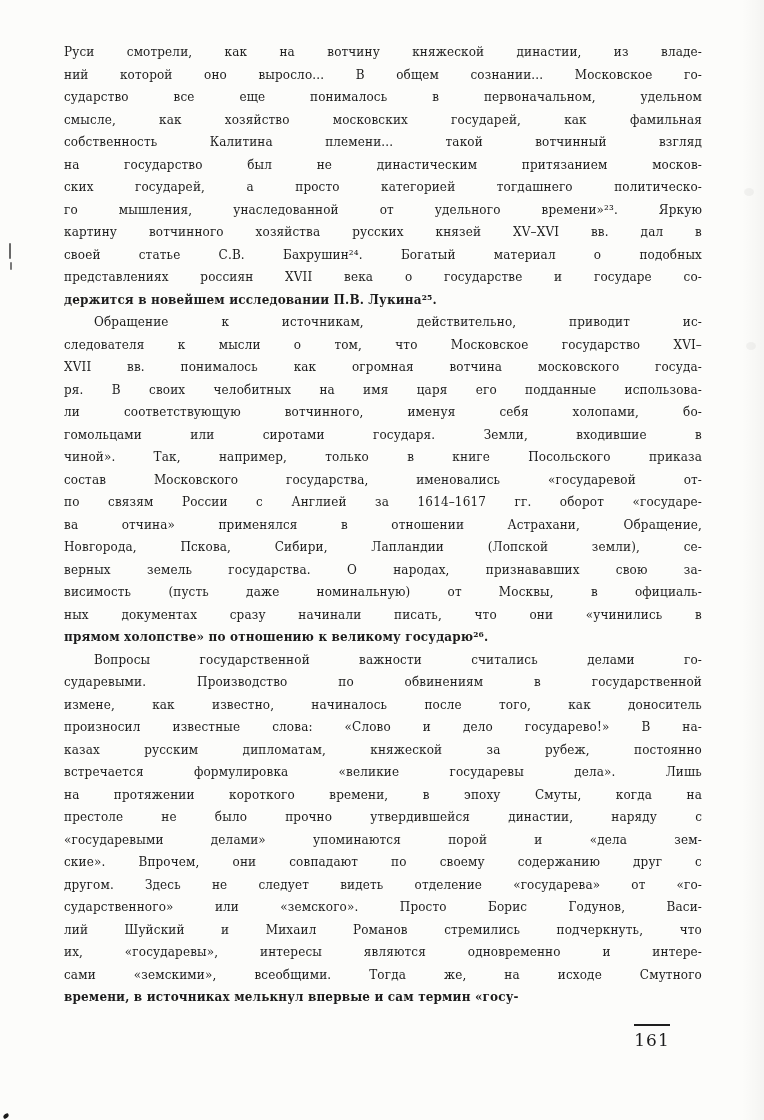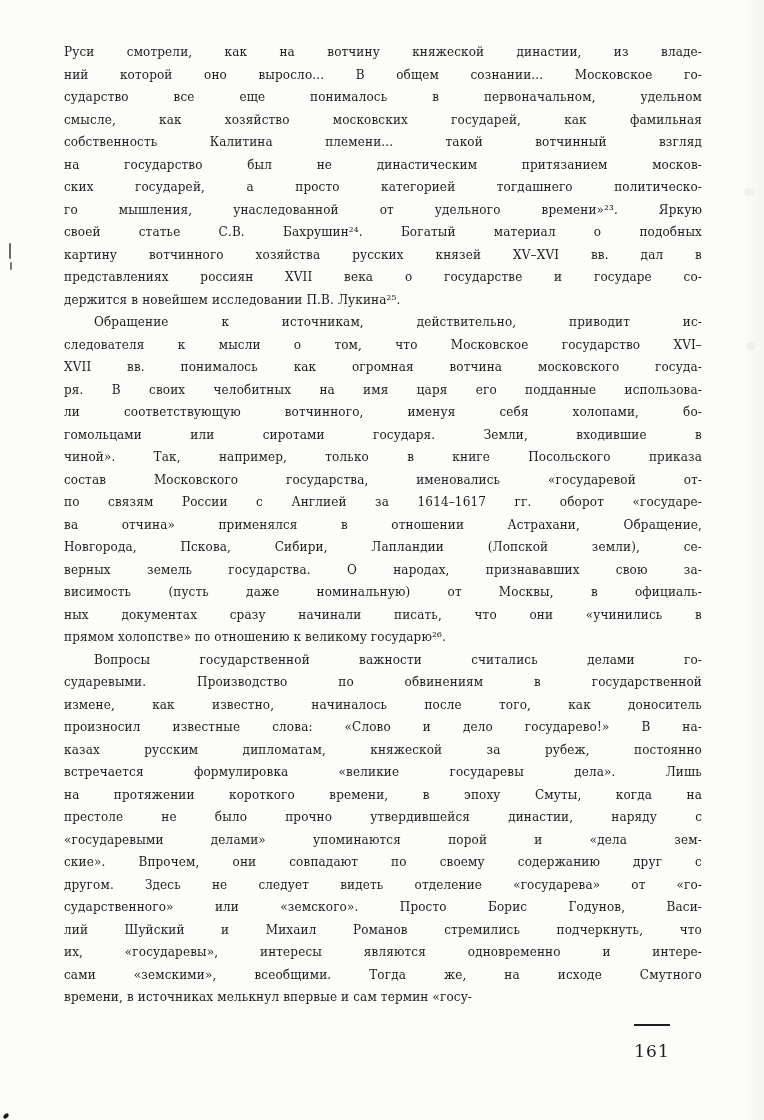--- a/index.html
+++ b/index.html
@@ -37,29 +37,29 @@
   }
   .paragraph { margin: 0; }
   .line {
     text-align: justify;
     text-align-last: justify;
     white-space: normal;
     height: 22.5px;
     overflow: hidden;
   }
   .line.indent { text-indent: 30px; }
-  .line.last   { text-align-last: left; }
+  .line.last   { text-align-last: left; font-weight: bold; }
 
   .page-number-block {
     position: absolute;
     top: 1024px;
     left: 634px;
     width: 36px;
     border-top: 2px solid #1e1e1e;
-    padding-top: 15px;
+    padding-top: 4px;
     text-align: center;
     font-size: 17px;
     letter-spacing: 1px;
   }
 
   .pen-mark-1 {
     position: absolute;
     left: 9px; top: 243px;
     width: 2px; height: 16px;
     background: #686868;
@@ -98,22 +98,22 @@
 
   <div class="paragraph">
         <div class="line">Руси смотрели, как на вотчину княжеской династии, из владе-</div>
         <div class="line">ний которой оно выросло... В общем сознании... Московское го-</div>
         <div class="line">сударство все еще понималось в первоначальном, удельном</div>
         <div class="line">смысле, как хозяйство московских государей, как фамильная</div>
         <div class="line">собственность Калитина племени... такой вотчинный взгляд</div>
         <div class="line">на государство был не династическим притязанием москов-</div>
         <div class="line">ских государей, а просто категорией тогдашнего политическо-</div>
         <div class="line">го мышления, унаследованной от удельного времени»²³. Яркую</div>
+        <div class="line">картину вотчинного хозяйства русских князей XV–XVI вв. дал в</div>
         <div class="line">своей статье С.В. Бахрушин²⁴. Богатый материал о подобных</div>
-        <div class="line">картину вотчинного хозяйства русских князей XV–XVI вв. дал в</div>
         <div class="line">представлениях россиян XVII века о государстве и государе со-</div>
         <div class="line last">держится в новейшем исследовании П.В. Лукина²⁵.</div>
       </div>
       <div class="paragraph">
         <div class="line indent">Обращение к источникам, действительно, приводит ис-</div>
         <div class="line">следователя к мысли о том, что Московское государство XVI–</div>
         <div class="line">XVII вв. понималось как огромная вотчина московского госуда-</div>
         <div class="line">ря. В своих челобитных на имя царя его подданные использова-</div>
         <div class="line">ли соответствующую вотчинного, именуя себя холопами, бо-</div>
         <div class="line">гомольцами или сиротами государя. Земли, входившие в</div>

